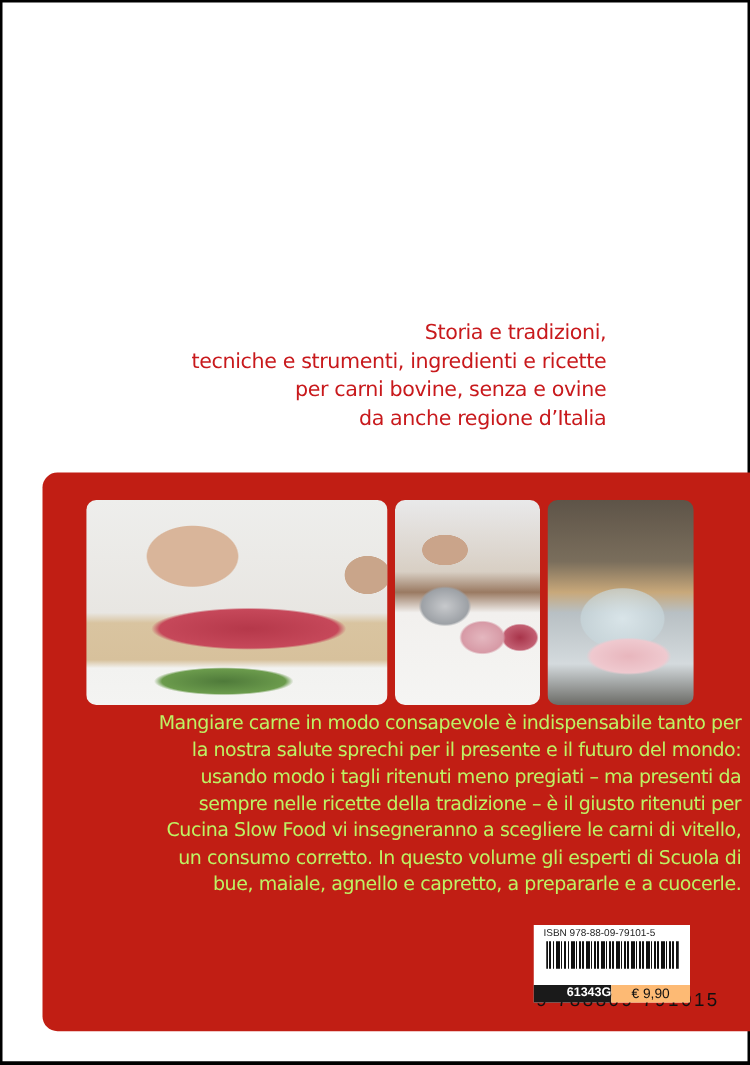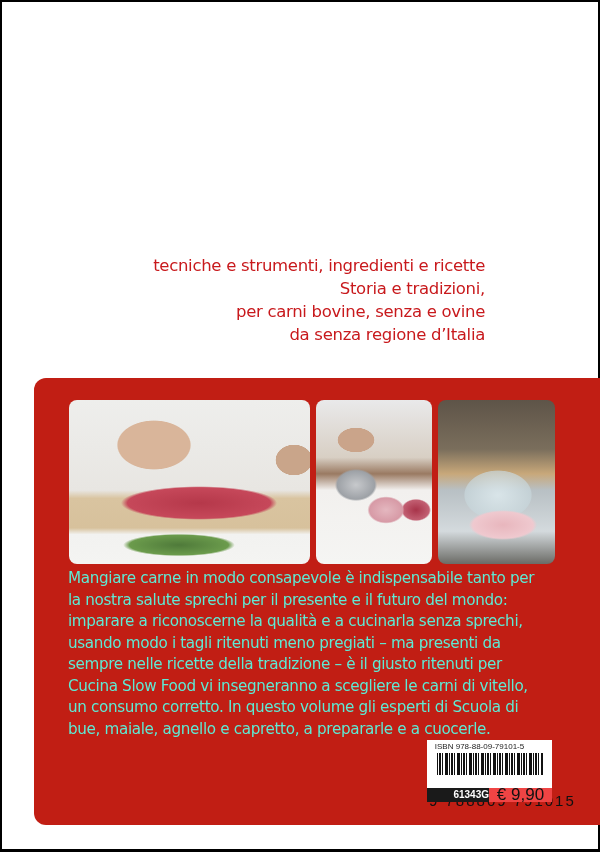--- a/index.html
+++ b/index.html
@@ -40,56 +40,55 @@
       linear-gradient(180deg, #e9e9ea 0%, #d8cfc4 35%, #9a7a62 45%, #f2f0ee 55%, #f5f5f3 100%);
   }
   .photo3 { left: 404px; width: 117px;
     background:
       radial-gradient(ellipse 55px 24px at 65px 125px, #e8b6bd 0%, #efc9cf 55%, transparent 62%),
       radial-gradient(ellipse 55px 40px at 60px 95px, rgba(220,232,236,.9) 0%, rgba(200,215,220,.7) 60%, transparent 62%),
       linear-gradient(180deg, #5e5448 0%, #7a6e5c 30%, #c8a87a 45%, #b8c0c4 55%, #d4dadd 80%, #6b6b66 100%);
   }
   .body-text {
     position: absolute; left: 34px; top: 190px; width: 525px;
-    color: #5eead4; font-family: "DejaVu Sans", sans-serif;
-    font-size: 15.2px; line-height: 21.5px; letter-spacing: -0.35px;
+    color: #bef264; font-family: "DejaVu Sans", sans-serif;
+    font-size: 15.2px; line-height: 21.5px; letter-spacing: -0.35px; text-align: right;
   }
   .body-text div { white-space: nowrap; }
   .barcode {
     position: absolute; left: 393px; top: 362px; width: 125px; height: 62px;
     background: #ffffff; font-family: "Liberation Sans", sans-serif;
   }
   .isbn { position: absolute; left: 0; top: 2px; width: 105px; text-align: center; font-size: 8px; color: #222; }
   .bars { position: absolute; left: 10px; top: 13px; width: 106px; height: 22px;
     background: repeating-linear-gradient(90deg, #111 0 1px, #fff 1px 2px, #111 2px 4px, #fff 4px 5px, #111 5px 6px, #fff 6px 8px, #111 8px 11px, #fff 11px 12px);
   }
   .digits { position: absolute; left: 2px; top: 52px; width: 121px; font-size: 15px; color: #111; letter-spacing: 2px; white-space: nowrap; }
   .code-cell { position: absolute; left: 0; top: 48px; width: 62px; height: 14px; background: #1a1a1a; color: #fff; font-size: 10px; font-weight: bold; text-align: right; line-height: 14px; }
-  .price-cell { position: absolute; left: 62px; top: 48px; width: 63px; height: 14px; background: #ef4444; color: #111; font-size: 17px; text-align: center; line-height: 14px; }
+  .price-cell { position: absolute; left: 62px; top: 48px; width: 63px; height: 14px; background: #fdba74; color: #111; font-size: 11px; text-align: center; line-height: 14px; }
 </style>
 </head>
 <body>
 
 <div class="page">
   <div class="tagline">
+    <div>Storia e tradizioni,</div>
     <div>tecniche e strumenti, ingredienti e ricette</div>
-    <div>Storia e tradizioni,</div>
     <div>per carni bovine, senza e ovine</div>
-    <div>da senza regione d’Italia</div>
+    <div>da anche regione d’Italia</div>
   </div>
 
   <div class="panel">
     <div class="photo photo1"></div>
     <div class="photo photo2"></div>
     <div class="photo photo3"></div>
 
     <div class="body-text">
       <div>Mangiare carne in modo consapevole è indispensabile tanto per</div>
       <div>la nostra salute sprechi per il presente e il futuro del mondo:</div>
-      <div>imparare a riconoscerne la qualità e a cucinarla senza sprechi,</div>
       <div>usando modo i tagli ritenuti meno pregiati – ma presenti da</div>
       <div>sempre nelle ricette della tradizione – è il giusto ritenuti per</div>
       <div>Cucina Slow Food vi insegneranno a scegliere le carni di vitello,</div>
       <div>un consumo corretto. In questo volume gli esperti di Scuola di</div>
       <div>bue, maiale, agnello e capretto, a prepararle e a cuocerle.</div>
     </div>
 
     <div class="barcode">
       <div class="isbn">ISBN 978-88-09-79101-5</div>
       <div class="bars"></div>

